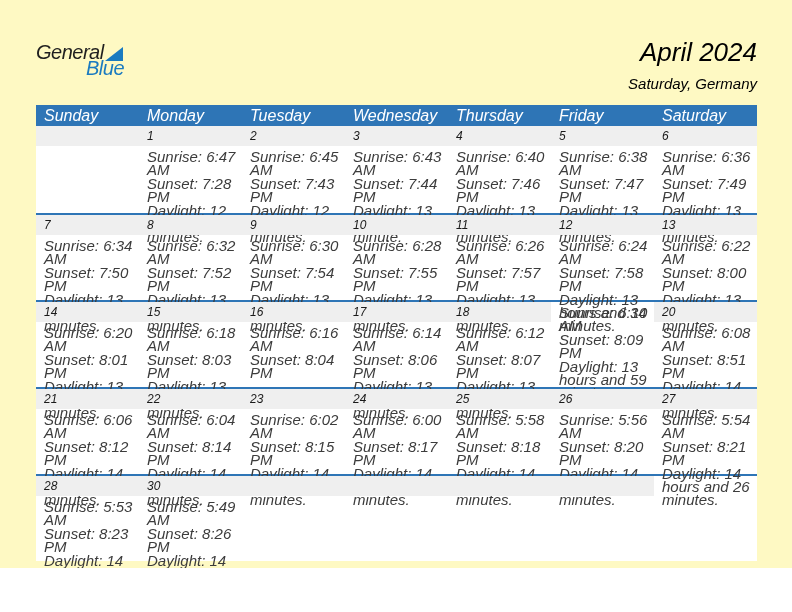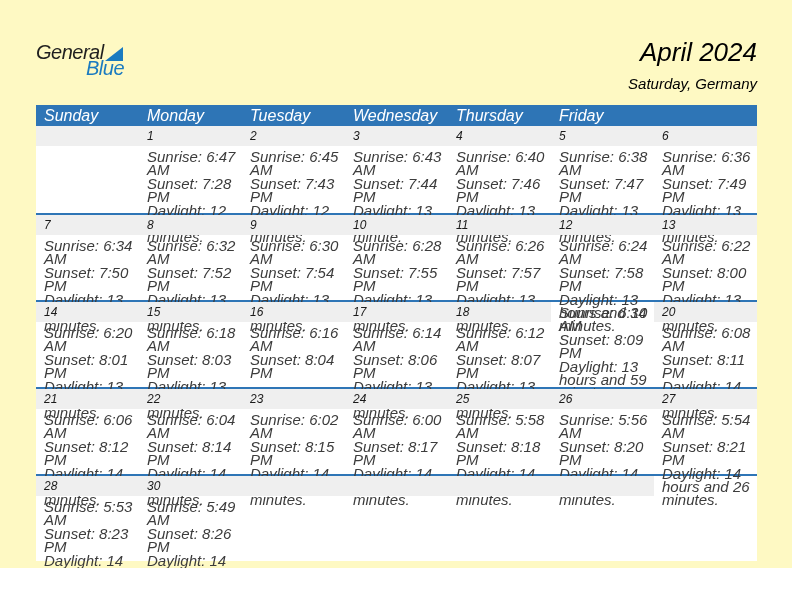--- a/index.html
+++ b/index.html
@@ -129,20 +129,21 @@
   </div>
 
   <div class="calendar">
     <div class="weekday-row" id="weekday-row">
         <div class="weekday-cell">Sunday</div>
         <div class="weekday-cell">Monday</div>
         <div class="weekday-cell">Tuesday</div>
         <div class="weekday-cell">Wednesday</div>
         <div class="weekday-cell">Thursday</div>
         <div class="weekday-cell">Friday</div>
+        <div class="weekday-cell">Saturday</div>
       </div>
     <div id="weeks">
         <div class="week-row">
           <div class="day-cell">
             <div class="day-num"></div>
             <div class="day-details"></div>
           </div>
           <div class="day-cell">
             <div class="day-num">1</div>
             <div class="day-details">
@@ -294,21 +295,21 @@
             <div class="day-details">
               <div>Sunrise: 6:10 AM</div>
               <div>Sunset: 8:09 PM</div>
               <div>Daylight: 13 hours and 59 minutes.</div>
             </div>
           </div>
           <div class="day-cell">
             <div class="day-num">20</div>
             <div class="day-details">
               <div>Sunrise: 6:08 AM</div>
-              <div>Sunset: 8:11 PM</div>
+              <div>Sunset: 8:51 PM</div>
               <div>Daylight: 14 hours and 2 minutes.</div>
             </div>
           </div>
         </div>
         <div class="week-row with-divider">
           <div class="day-cell">
             <div class="day-num">21</div>
             <div class="day-details">
               <div>Sunrise: 6:06 AM</div>
               <div>Sunset: 8:12 PM</div>

